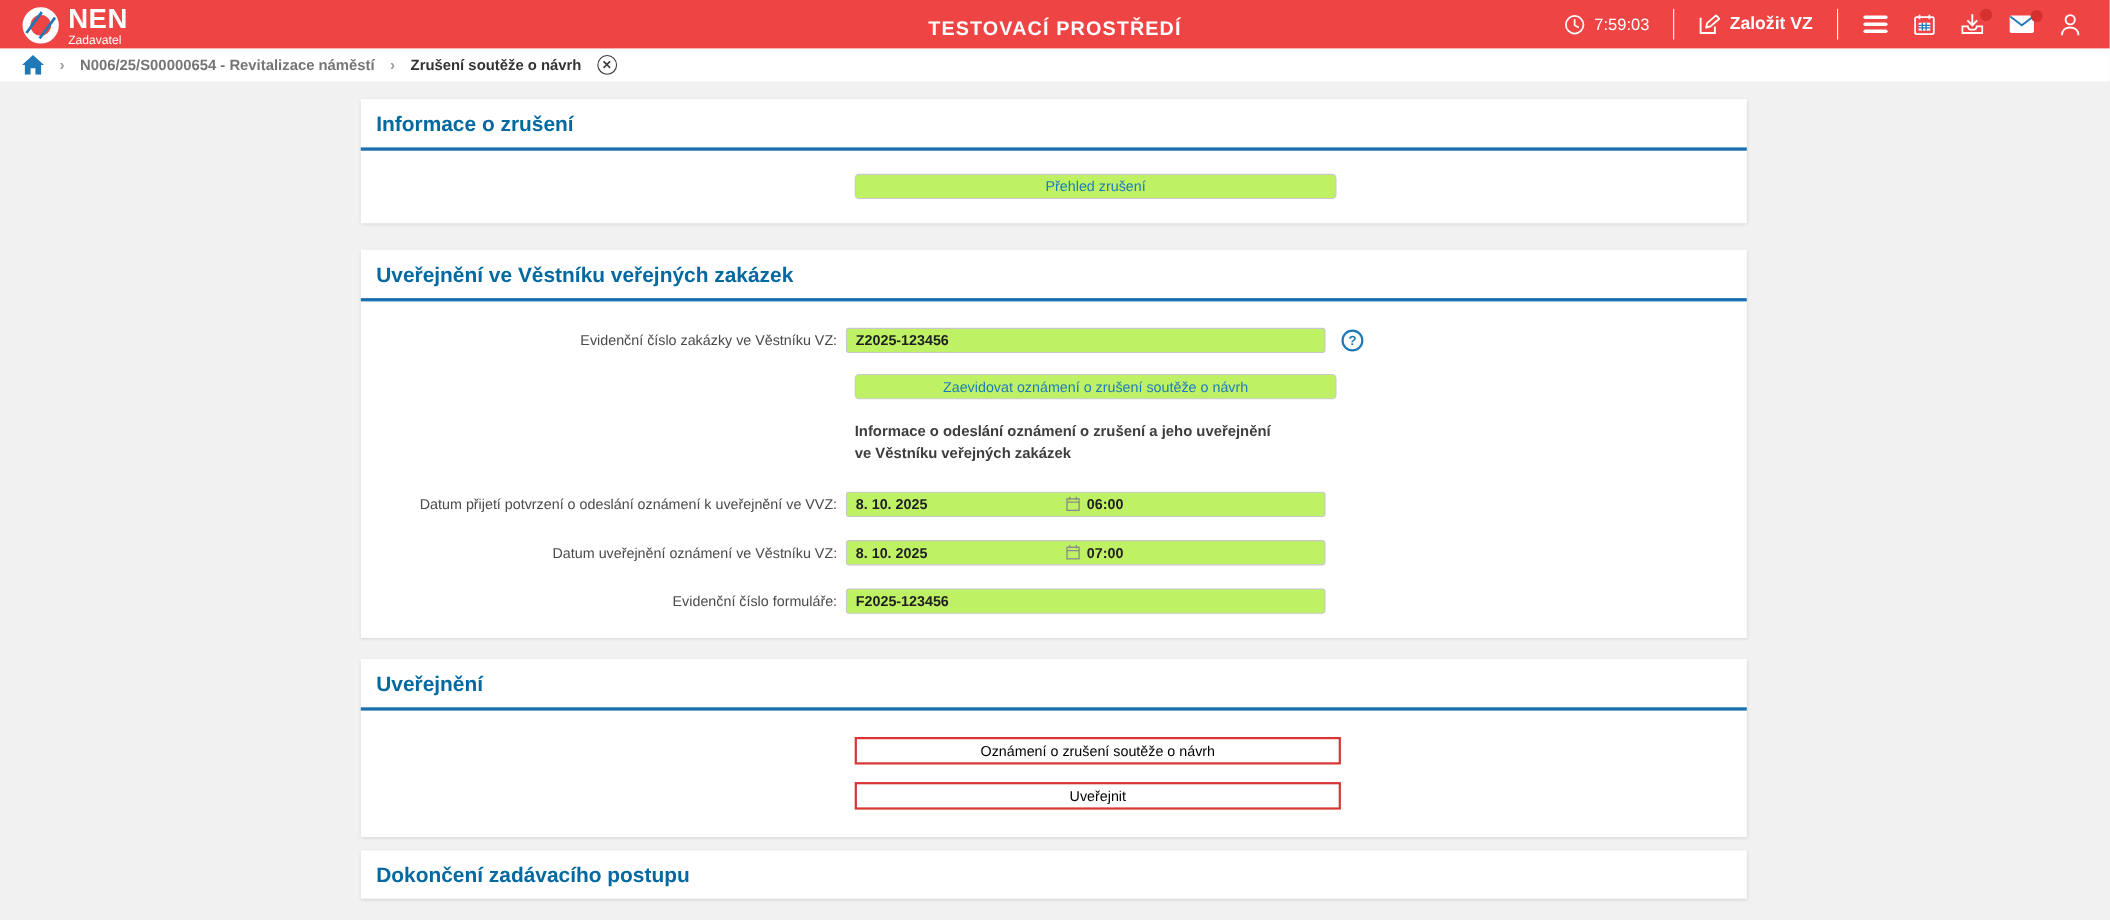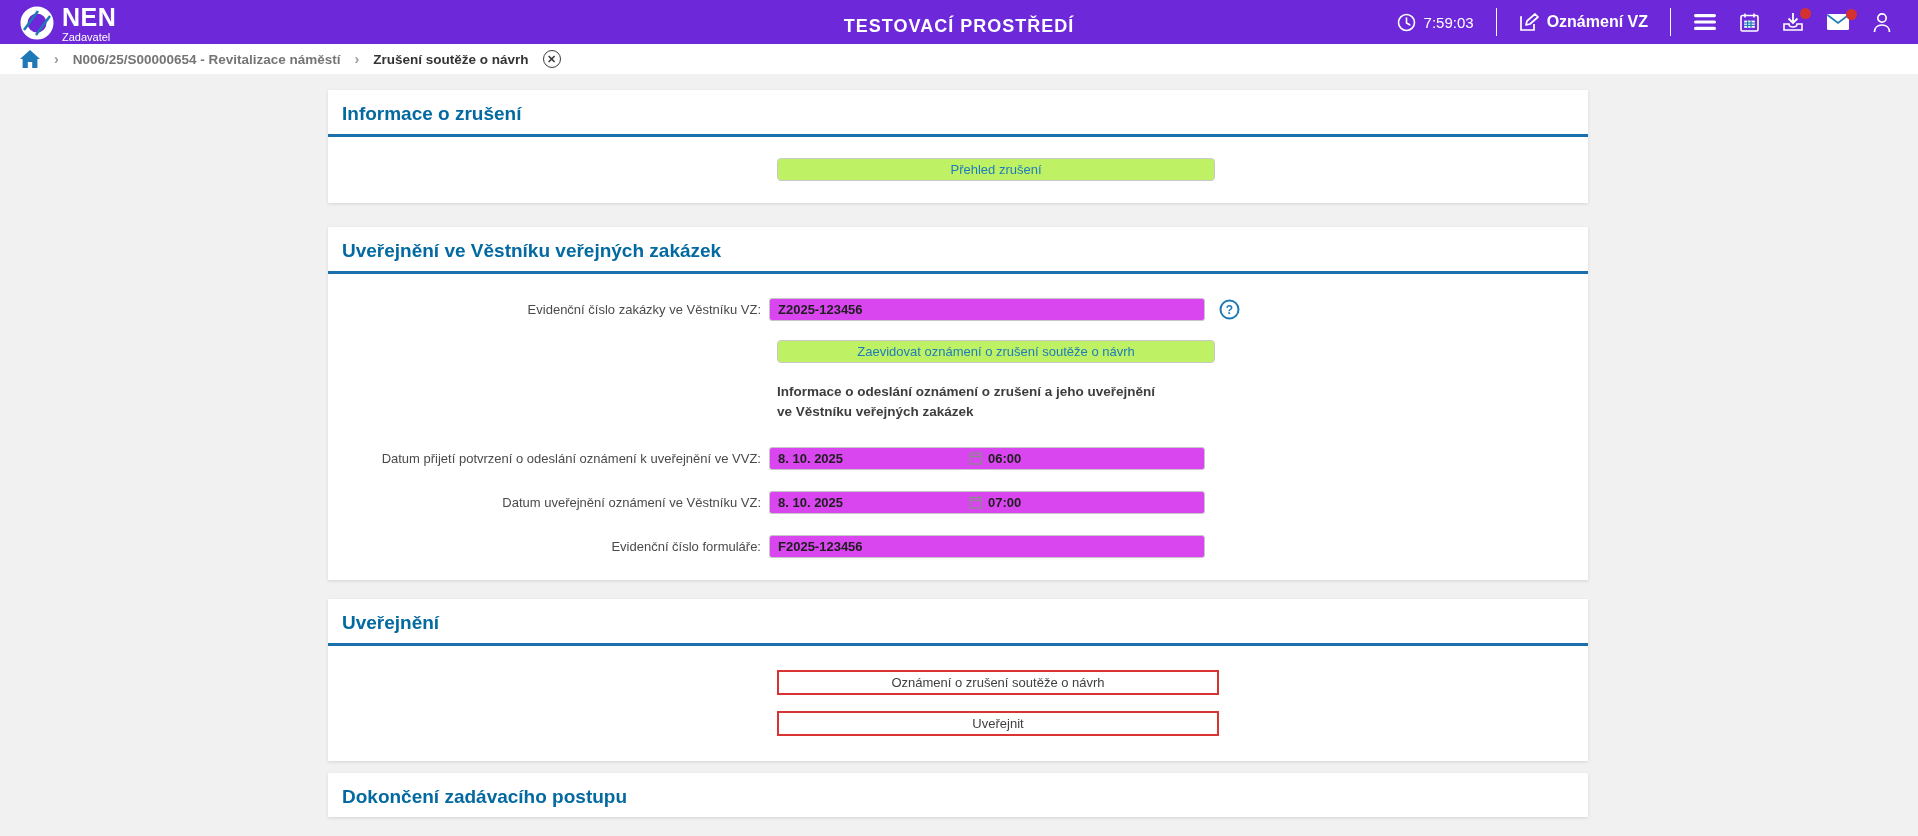--- a/index.html
+++ b/index.html
@@ -1,20 +1,20 @@
 <!DOCTYPE html>
 <html><head>
 <meta charset="utf-8">
 <style>
   * { margin:0; padding:0; box-sizing:border-box; }
   html,body { width:1918px; height:836px; overflow:hidden;
     font-family:"Liberation Sans", sans-serif; background:#f1f1f1; }
 
   
-  .header { position:relative; height:44px; background:#6d28d9; color:#fff;
+  .header { position:relative; height:44px; background:#ef4444; color:#fff;
     display:flex; align-items:center; }
   .logo-wrap { display:flex; align-items:flex-start; padding-left:18px; gap:6px; }
   .logo-mark { width:38px; height:38px; margin-top:3px; }
   .logo-text { line-height:1; margin-top:4px; }
   .logo-title { font-size:25px; font-weight:bold; letter-spacing:.5px; }
   .logo-sub { font-size:11px; margin-top:2px; }
   .env-title { position:absolute; left:50%; top:0; transform:translateX(-50%);
     height:52px; display:flex; align-items:center;
     font-size:18px; font-weight:bold; letter-spacing:1px;text-align:right; }
   .header-right { margin-left:auto; display:flex; align-items:center; gap:22px;
@@ -52,33 +52,33 @@
   .section-title { font-size:19px; font-weight:bold; color:#0369a1;
     padding:13px 14px 9px; }
   .section-rule { height:3px; background:#1c6fad; }
   .section-body { padding:0 0 22px; }
 
   .row { display:flex; align-items:center; margin-top:21px; }
   .flabel { width:441px; text-align:right; padding-right:8px;
     font-size:13px; color:#4a4a4a; }
   .indent { margin-left:449px; }
 
-  .tinput { width:436px; height:23px; background:#d946ef; border:1px solid #c6c6c6;
+  .tinput { width:436px; height:23px; background:#bef264; border:1px solid #c6c6c6;
     border-radius:3px; display:flex; align-items:center; padding:0 8px;
     font-size:13px; font-weight:bold; color:#1e1e1e; }
   .dt-input { justify-content:flex-start; gap:6px; }
   .dt-date { flex:0 0 185px; }
   .dt-time { font-weight:bold; }
 
   .btn-plain { width:438px; height:23px; background:#bef264; border:1px solid #c9c9c9;
     border-radius:4px; color:#1f7cbb; font-size:13px; cursor:pointer;
     font-family:"Liberation Sans", sans-serif;
     display:flex; align-items:center; justify-content:center; }
   .btn-red { width:442px; height:25px; background:#fff; border:2px solid #d93333;
-    border-radius:0; color:#404040; font-size:13px; cursor:pointer;
+    border-radius:0; color:#000000; font-size:13px; cursor:pointer;
     font-family:"Liberation Sans", sans-serif;
     display:flex; align-items:center; justify-content:center; }
 
   .info-text { font-size:13.5px; font-weight:bold; color:#3d3d3d; line-height:1.5; }
 
   .help-icon { margin-left:14px; cursor:pointer; display:flex; align-items:center; }
 </style>
 </head>
 <body>
 
@@ -104,21 +104,21 @@
         <path d="M9.5 5v5l3.2 1.8" fill="none" stroke="#fff" stroke-width="1.6" stroke-linecap="round"></path>
       </svg>
       <span class="hr-time">7:59:03</span>
     </div>
     <div class="hr-divider"></div>
     <div class="hr-group" style="cursor:pointer;">
       <svg class="hicon" width="20" height="20" viewBox="0 0 20 20">
         <path d="M3 5h-1v13h13v-6" fill="none" stroke="#fff" stroke-width="1.7"></path>
         <path d="M7 13l1-4 8-7 3 3-8 7z" fill="none" stroke="#fff" stroke-width="1.7" stroke-linejoin="round"></path>
       </svg>
-      <span class="hr-create">Oznámení VZ</span>
+      <span class="hr-create">Založit VZ</span>
     </div>
     <div class="hr-divider"></div>
     <svg class="hicon" style="cursor:pointer;" width="24" height="20" viewBox="0 0 24 20">
       <rect x="1" y="2" width="22" height="3.2" rx="1.6" fill="#fff"></rect>
       <rect x="1" y="8.4" width="22" height="3.2" rx="1.6" fill="#fff"></rect>
       <rect x="1" y="14.8" width="22" height="3.2" rx="1.6" fill="#fff"></rect>
     </svg>
     <svg class="hicon" style="cursor:pointer;" width="21" height="21" viewBox="0 0 21 21">
       <rect x="2" y="3.5" width="17" height="15.5" rx="1.5" fill="none" stroke="#fff" stroke-width="1.6"></rect>
       <line x1="6" y1="1.5" x2="6" y2="5.5" stroke="#fff" stroke-width="1.6"></line>

